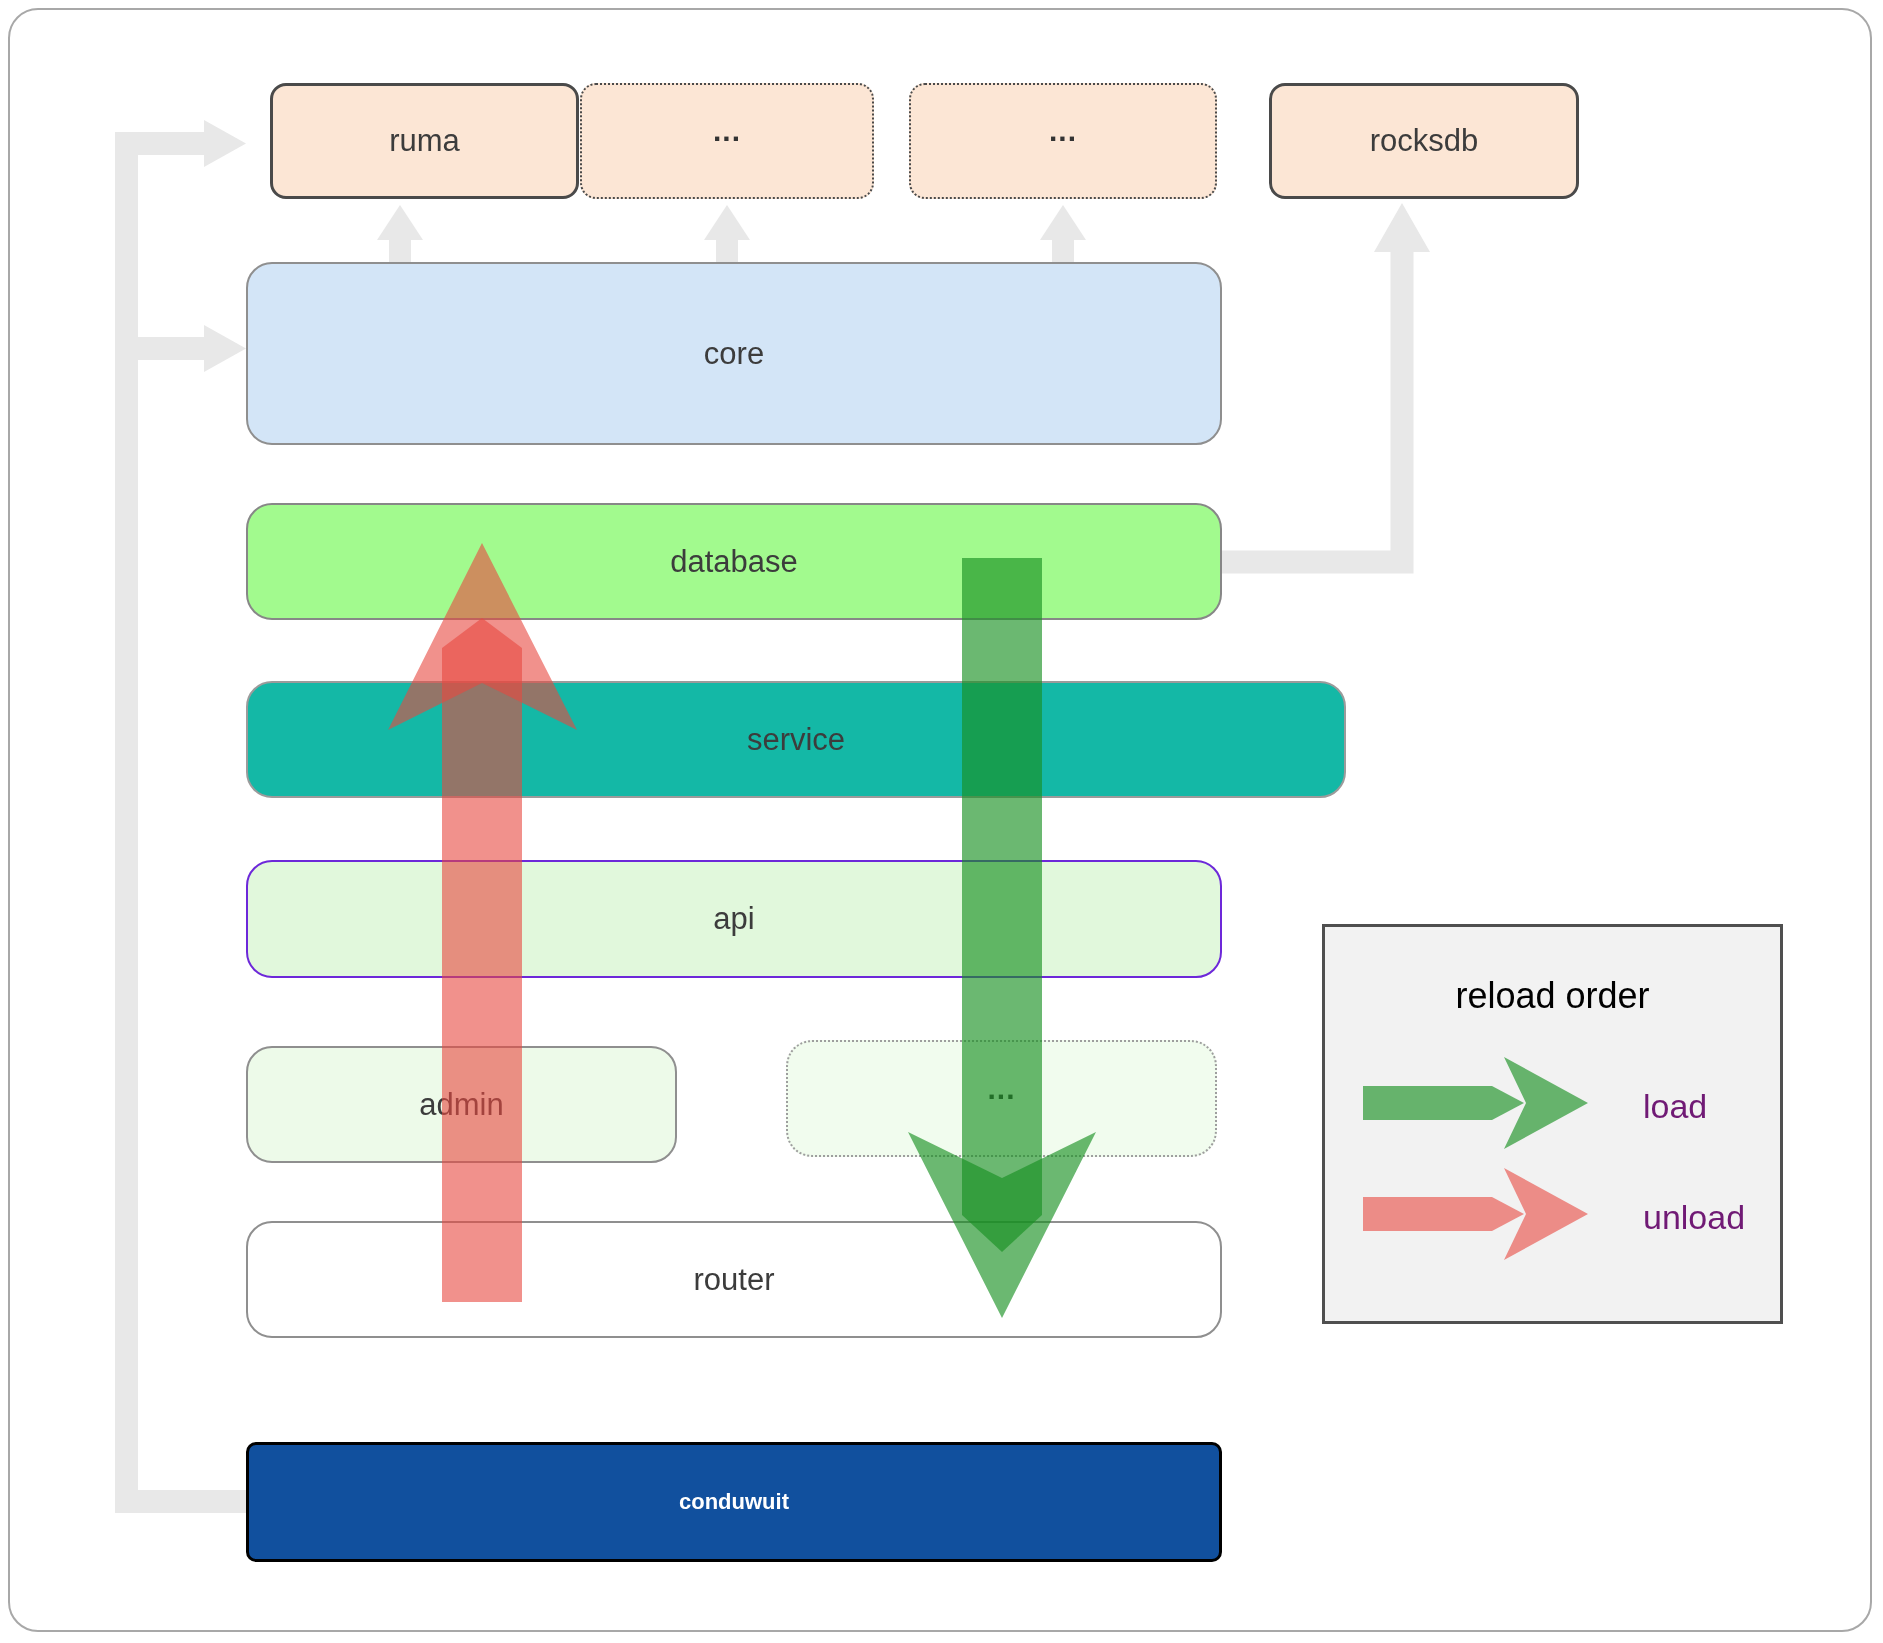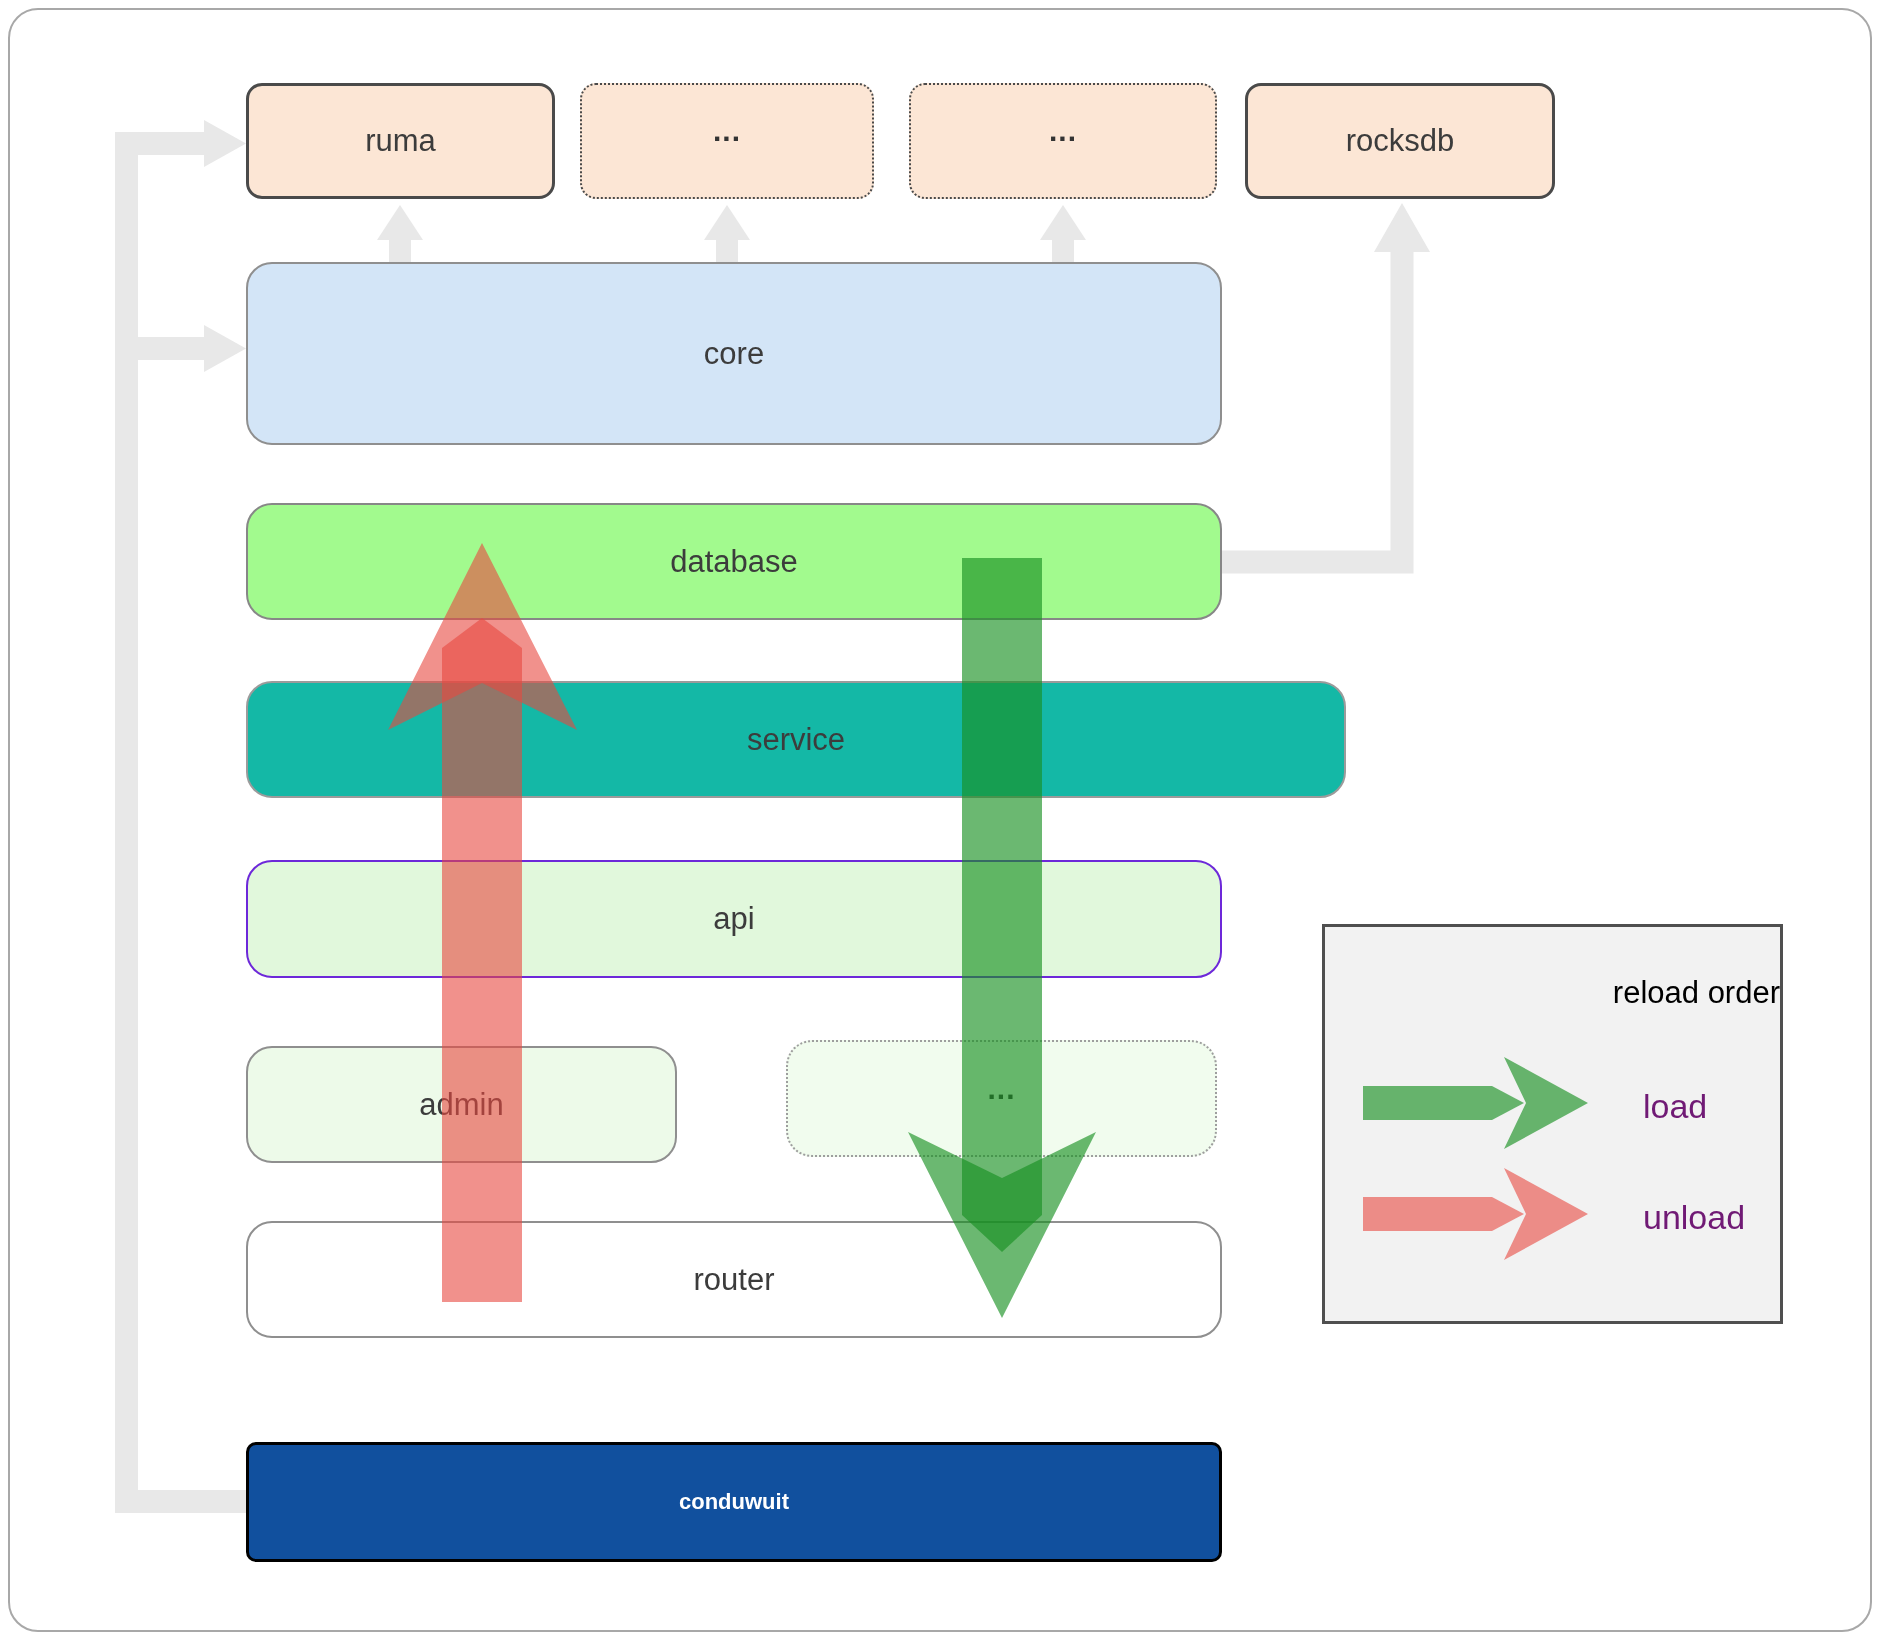--- a/index.html
+++ b/index.html
@@ -47,21 +47,21 @@
   .node .lbl { white-space: nowrap; }
   .dots .lbl {
     font-weight: 700;
     font-size: 30px;
     color: #333333;
     letter-spacing: 1px;
     transform: translateY(-30%);
   }
 
   .peach  { background: #fce6d5; }
-  .solid-dark  { border: 3px solid #4a4a4a; border-radius: 16px; }
+  .solid-dark  { border: 3px solid #4a4a4a; border-radius: 16px; margin-left: 24px; }
   .dotted-dark { border: 2px dotted #4a4a4a; border-radius: 16px; }
 
   #node-ruma     { left: 246px; top: 83px;  width: 309px; height: 116px; }
   #node-mod1     { left: 580px; top: 83px;  width: 294px; height: 116px; }
   #node-mod2     { left: 909px; top: 83px;  width: 308px; height: 116px; }
   #node-rocksdb  { left: 1245px; top: 83px; width: 310px; height: 116px; }
 
   #node-core     { left: 246px; top: 262px;  width: 976px; height: 183px; background: #d3e5f7; border: 2px solid #8f8f8f; }
   #node-database { left: 246px; top: 503px;  width: 976px; height: 117px; background: #a2fa8e; border: 2px solid #878787; }
   #node-service  { left: 246px; top: 681px;  width: 1100px; height: 117px; background: #14b8a6; border: 2px solid #9b9b9b; }
@@ -81,22 +81,22 @@
     width: 461px; height: 400px;
     background: #f2f2f2;
     border: 3px solid #4f4f4f;
     box-sizing: border-box;
     z-index: 2;
   }
   #legend-title {
     position: absolute;
     left: 0; top: 48px;
     width: 100%;
-    text-align: right;
-    font-size: 31px;
+    text-align: center;
+    font-size: 36px;
     color: #000000;
   }
   .legend-label {
     position: absolute;
     left: 318px;
     width: 140px;
     font-size: 34px;
     color: #701a75;
     line-height: 1;
   }

